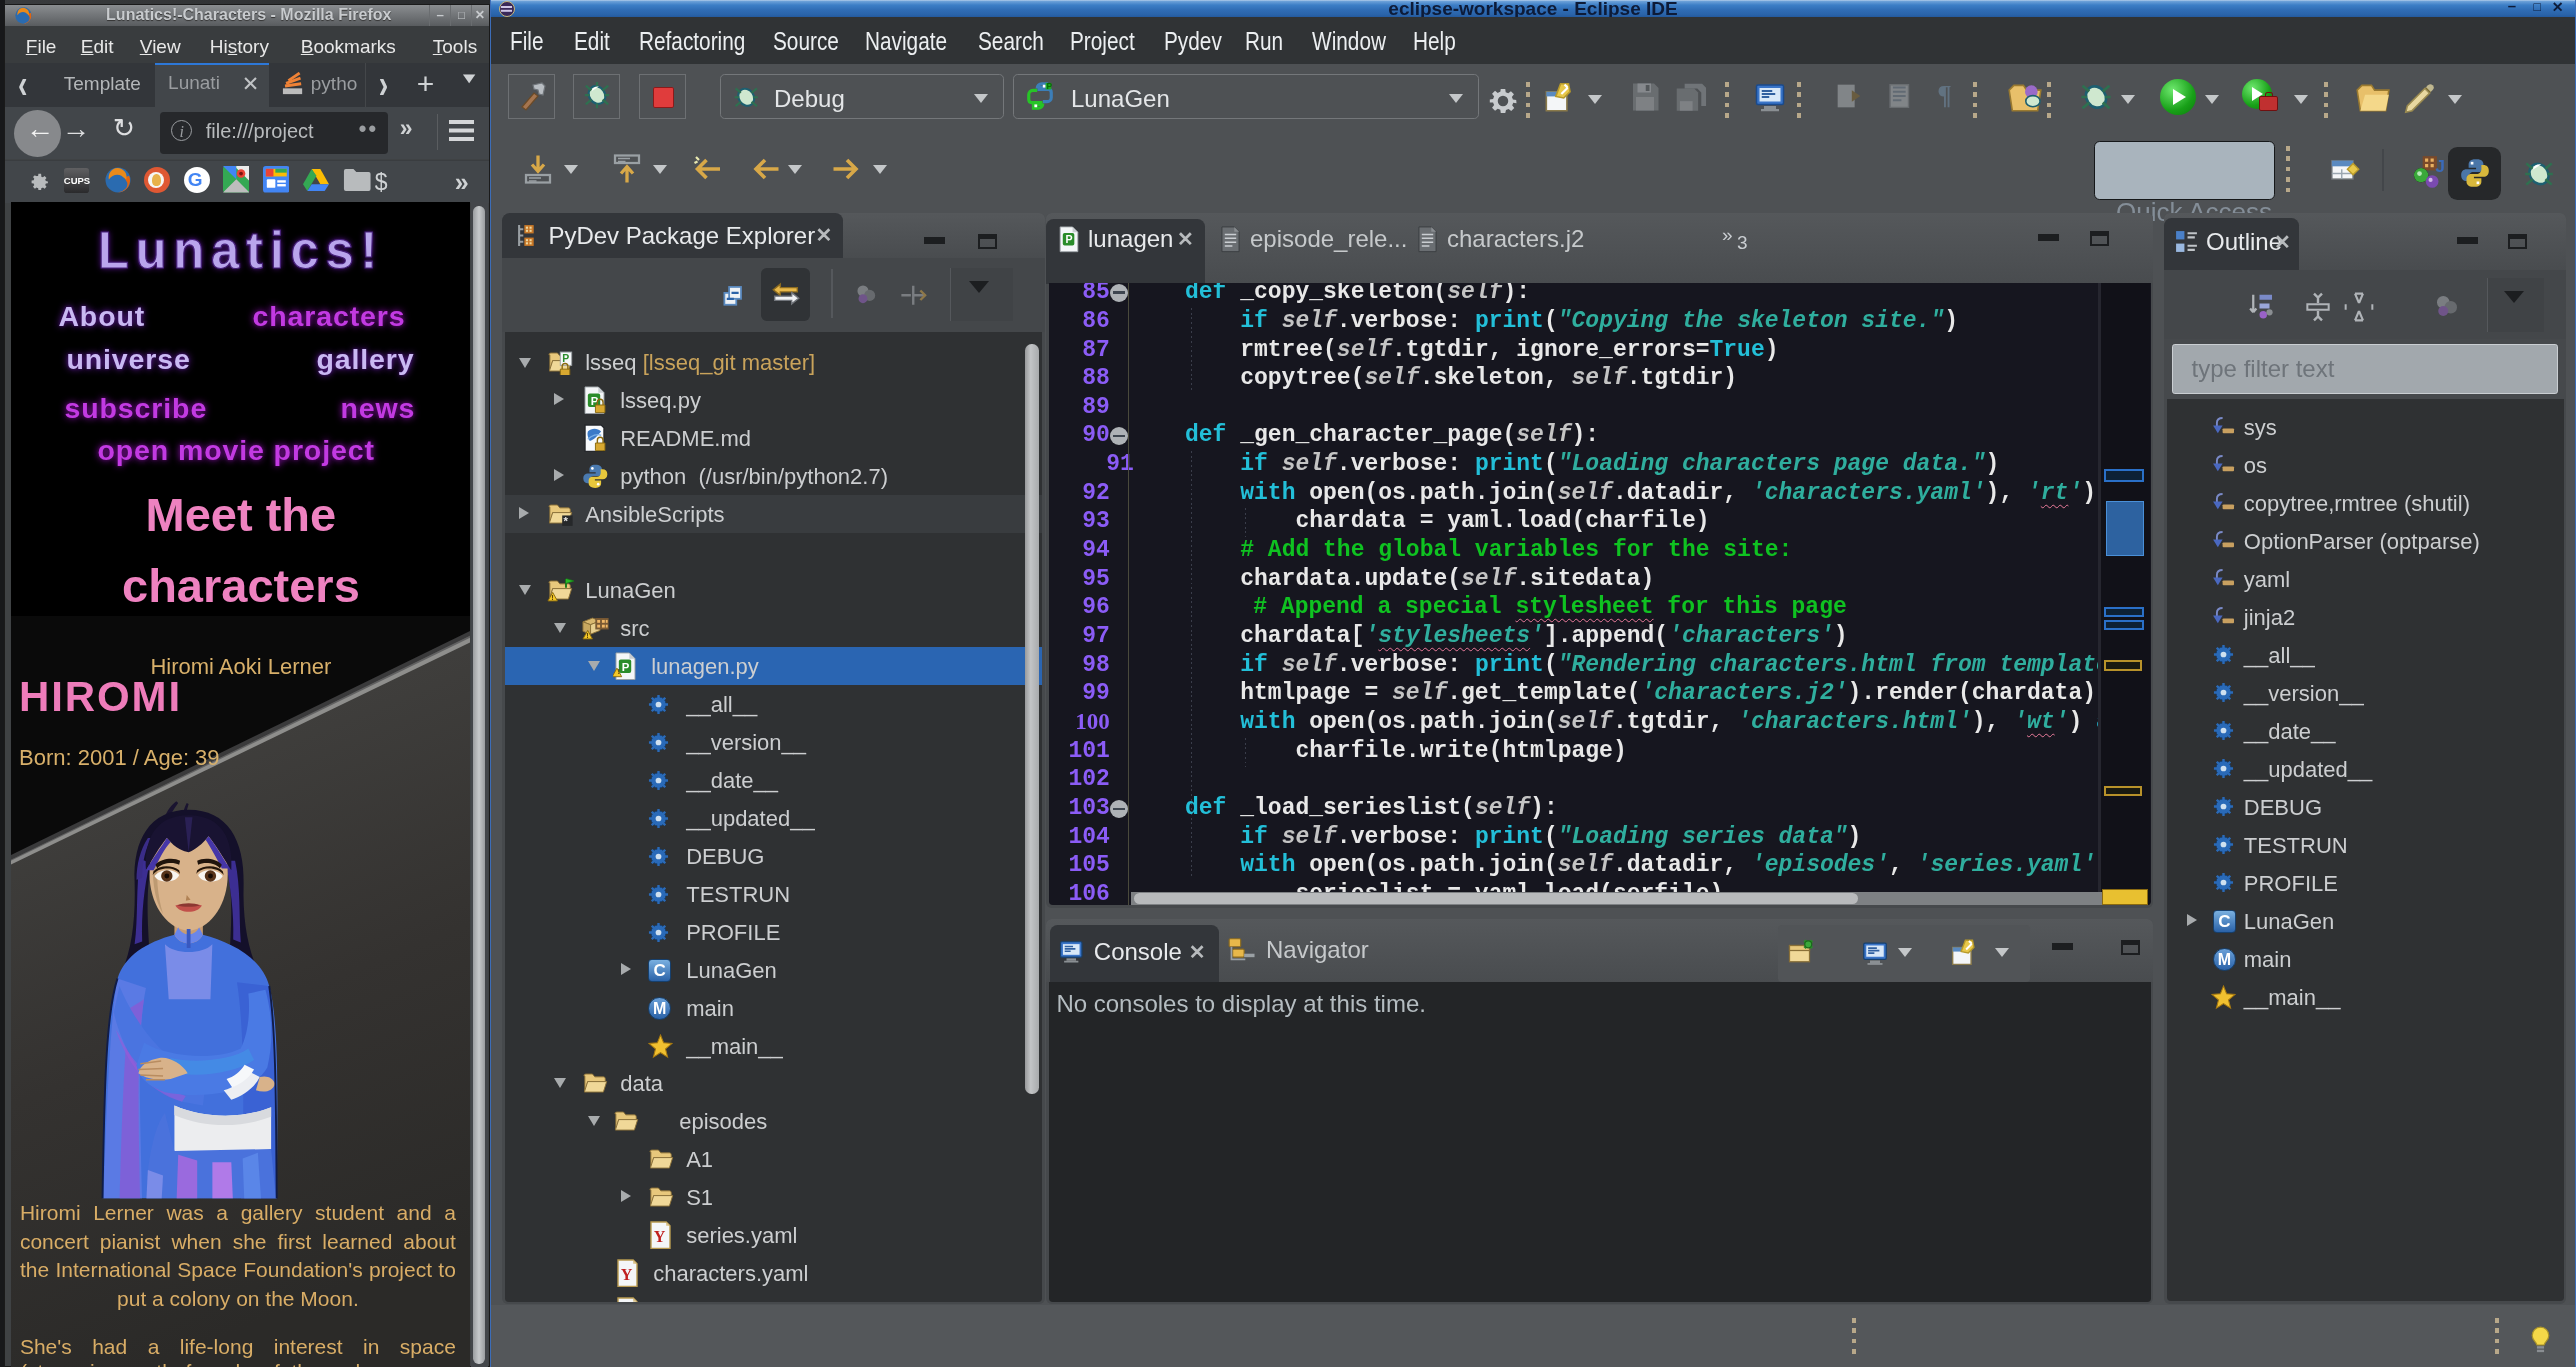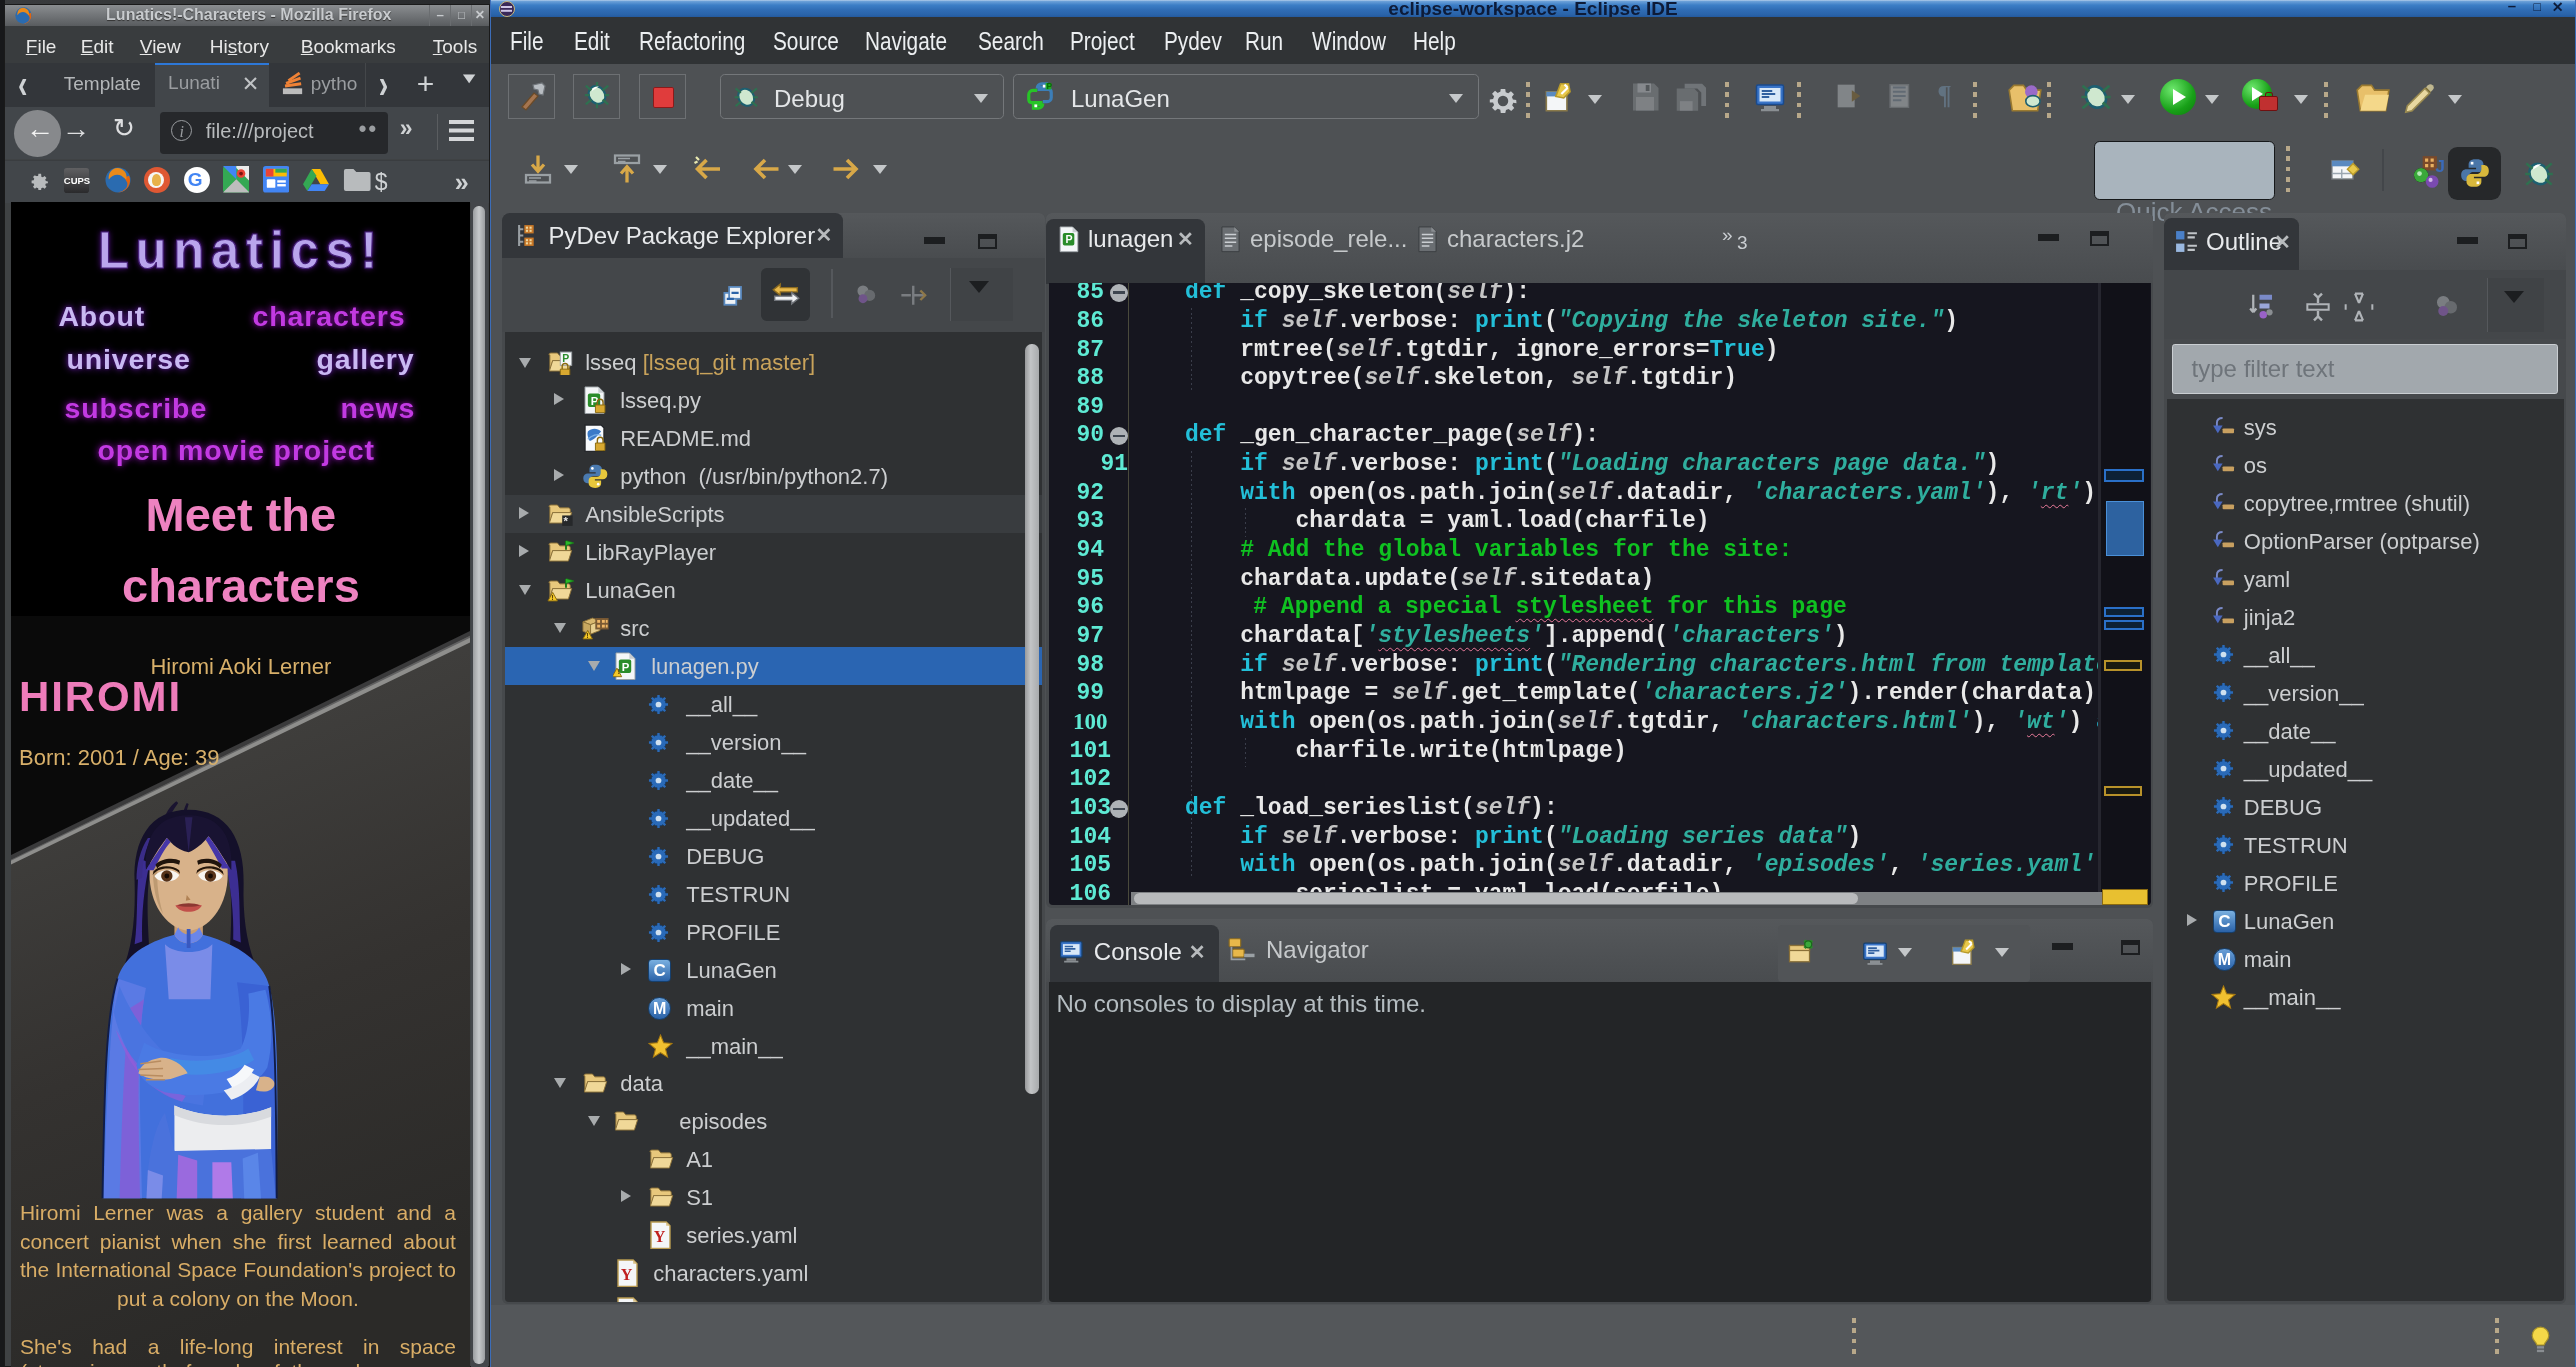--- a/index.html
+++ b/index.html
@@ -28,21 +28,21 @@
   .panel { position:absolute; background:#46494c; border-radius:5.7px; }
   .ptabs { position:absolute; left:0; top:0; width:100%; height:45px; background:linear-gradient(#55585b,#494c4f); border-radius:5.7px 5.7px 0 0;}
   .pcontent { position:absolute; background:#2f3133; }
   #ec-status { position:absolute; left:0; top:1305px; width:100%; height:63px; background:#54575a; }
   .tab-sel { position:absolute; background:#33363a; border-radius:7.6px 7.6px 0 0; color:#e8eaec; }
   
   .trow { position:absolute; height:38px; width:100%; color:#ccced0; font-size:22px; white-space:nowrap; }
   .trow span.lbl { position:absolute; top:6.6px; }
   .arr-r { position:absolute; width:0; height:0; border-left:10.4px solid #a8abad; border-top:6.6px solid transparent; border-bottom:6.6px solid transparent; }
   .arr-d { position:absolute; width:0; height:0; border-top:10.4px solid #a8abad; border-left:6.6px solid transparent; border-right:6.6px solid transparent; }
-  .ln { position:absolute; left:13px; width:57px; text-align:center; font:bold 23px "Liberation Mono", monospace; color:#5eead4; }
+  .ln { position:absolute; left:4px; width:57px; text-align:right; font:bold 23px "Liberation Mono", monospace; color:#8b5cf6; }
   .k { color:#23bfd8; } 
   .s { color:#2fae9e; font-style:italic; } 
   .c { color:#0fc221; } 
   .i { color:#c4c4c4; font-style:italic; font-weight:bold;} 
   .squig { text-decoration: underline wavy #e87a9a 1.4px; text-underline-offset:4.7px;}
   .csq { text-decoration: underline wavy #e87a9a 1.4px; text-underline-offset:4.7px;}
   .cl { position:absolute; left:81px; white-space:pre; color:#e8e8e8; }
   .nglow1, .nglow2 { position:absolute; font-weight:bold; font-size:28.5px; letter-spacing:0.9px; }
   .nglow1 { color:#c9b9f2; text-shadow:0 0 2.8px #3a0a66, 0 0 7.6px #7a28c0, 0.9px 0.9px 1.9px #000; }
   .nglow2 { color:#c23ae2; text-shadow:0 0 2.8px #40064e, 0 0 7.6px #a018c8, 0.9px 0.9px 1.9px #000; }
@@ -612,30 +612,20 @@
           </div>
 <div class="trow" style="top:163px;background:#393c3f;">
             <span class="arr-r" style="left:14.2px;top:12.3px;"></span>
             <svg style="position:absolute;left:42px;top:6.6px;font-size:23px" width="26.6" height="25" viewBox="0 0 28 26">
       <path d="M2 5 a2 2 0 012-2 h7 l2.5 3 h9 a2 2 0 012 2 v3 H6 L3 22 V5z" fill="#e8c87c" stroke="#8a7038" stroke-width="1"></path>
       <path d="M6 11 h20 l-3.5 11 H2.5z" fill="#f0d898" stroke="#8a7038" stroke-width="1"></path>
               <rect x="16" y="14" width="11" height="11" fill="#26282a"></rect>
               <text x="17.5" y="24" font-size="12" font-weight="bold" fill="#e8e8e8" font-family="Liberation Sans">*</text>
             </svg>
             <span class="lbl" style="left:80px;">AnsibleScripts</span>
-          </div>
-<div class="trow" style="top:201px;">
-            <span class="arr-r" style="left:14.2px;top:12.3px;"></span>
-            <svg style="position:absolute;left:42px;top:6.6px;" width="26.6" height="25" viewBox="0 0 28 26">
-      <path d="M2 5 a2 2 0 012-2 h7 l2.5 3 h9 a2 2 0 012 2 v3 H6 L3 22 V5z" fill="#e8c87c" stroke="#8a7038" stroke-width="1"></path>
-      <path d="M6 11 h20 l-3.5 11 H2.5z" fill="#f0d898" stroke="#8a7038" stroke-width="1"></path>
-              <path d="M20 1 v9 M20 1 l7 2 -7 2" stroke="#1a7a1a" stroke-width="2" fill="#2ab82a"></path>
-              <path d="M20 1 l7 2 -7 2z" fill="#2ab82a"></path>
-            </svg>
-            <span class="lbl" style="left:80px;">LibRayPlayer</span>
           </div>
 <div class="trow" style="top:239px;">
             <span class="arr-d" style="left:14.2px;top:14.2px;"></span>
             <svg style="position:absolute;left:42px;top:6.6px;font-size:23px" width="26.6" height="25" viewBox="0 0 28 26">
       <path d="M2 5 a2 2 0 012-2 h7 l2.5 3 h9 a2 2 0 012 2 v3 H6 L3 22 V5z" fill="#e8c87c" stroke="#8a7038" stroke-width="1"></path>
       <path d="M6 11 h20 l-3.5 11 H2.5z" fill="#f0d898" stroke="#8a7038" stroke-width="1"></path>
               <path d="M20 1 v9 M20 1 l7 2 -7 2" stroke="#1a7a1a" stroke-width="2" fill="#2ab82a"></path>
               <path d="M20 1 l7 2 -7 2z" fill="#2ab82a"></path>
               <path d="M5 14 l5 9 h-10z" fill="#f4c828" stroke="#8a6a10" stroke-width="1" transform="translate(1,1)"></path>
               <text x="4.5" y="23" font-size="8" font-weight="bold" fill="#5a4208" font-family="Liberation Sans">!</text>

